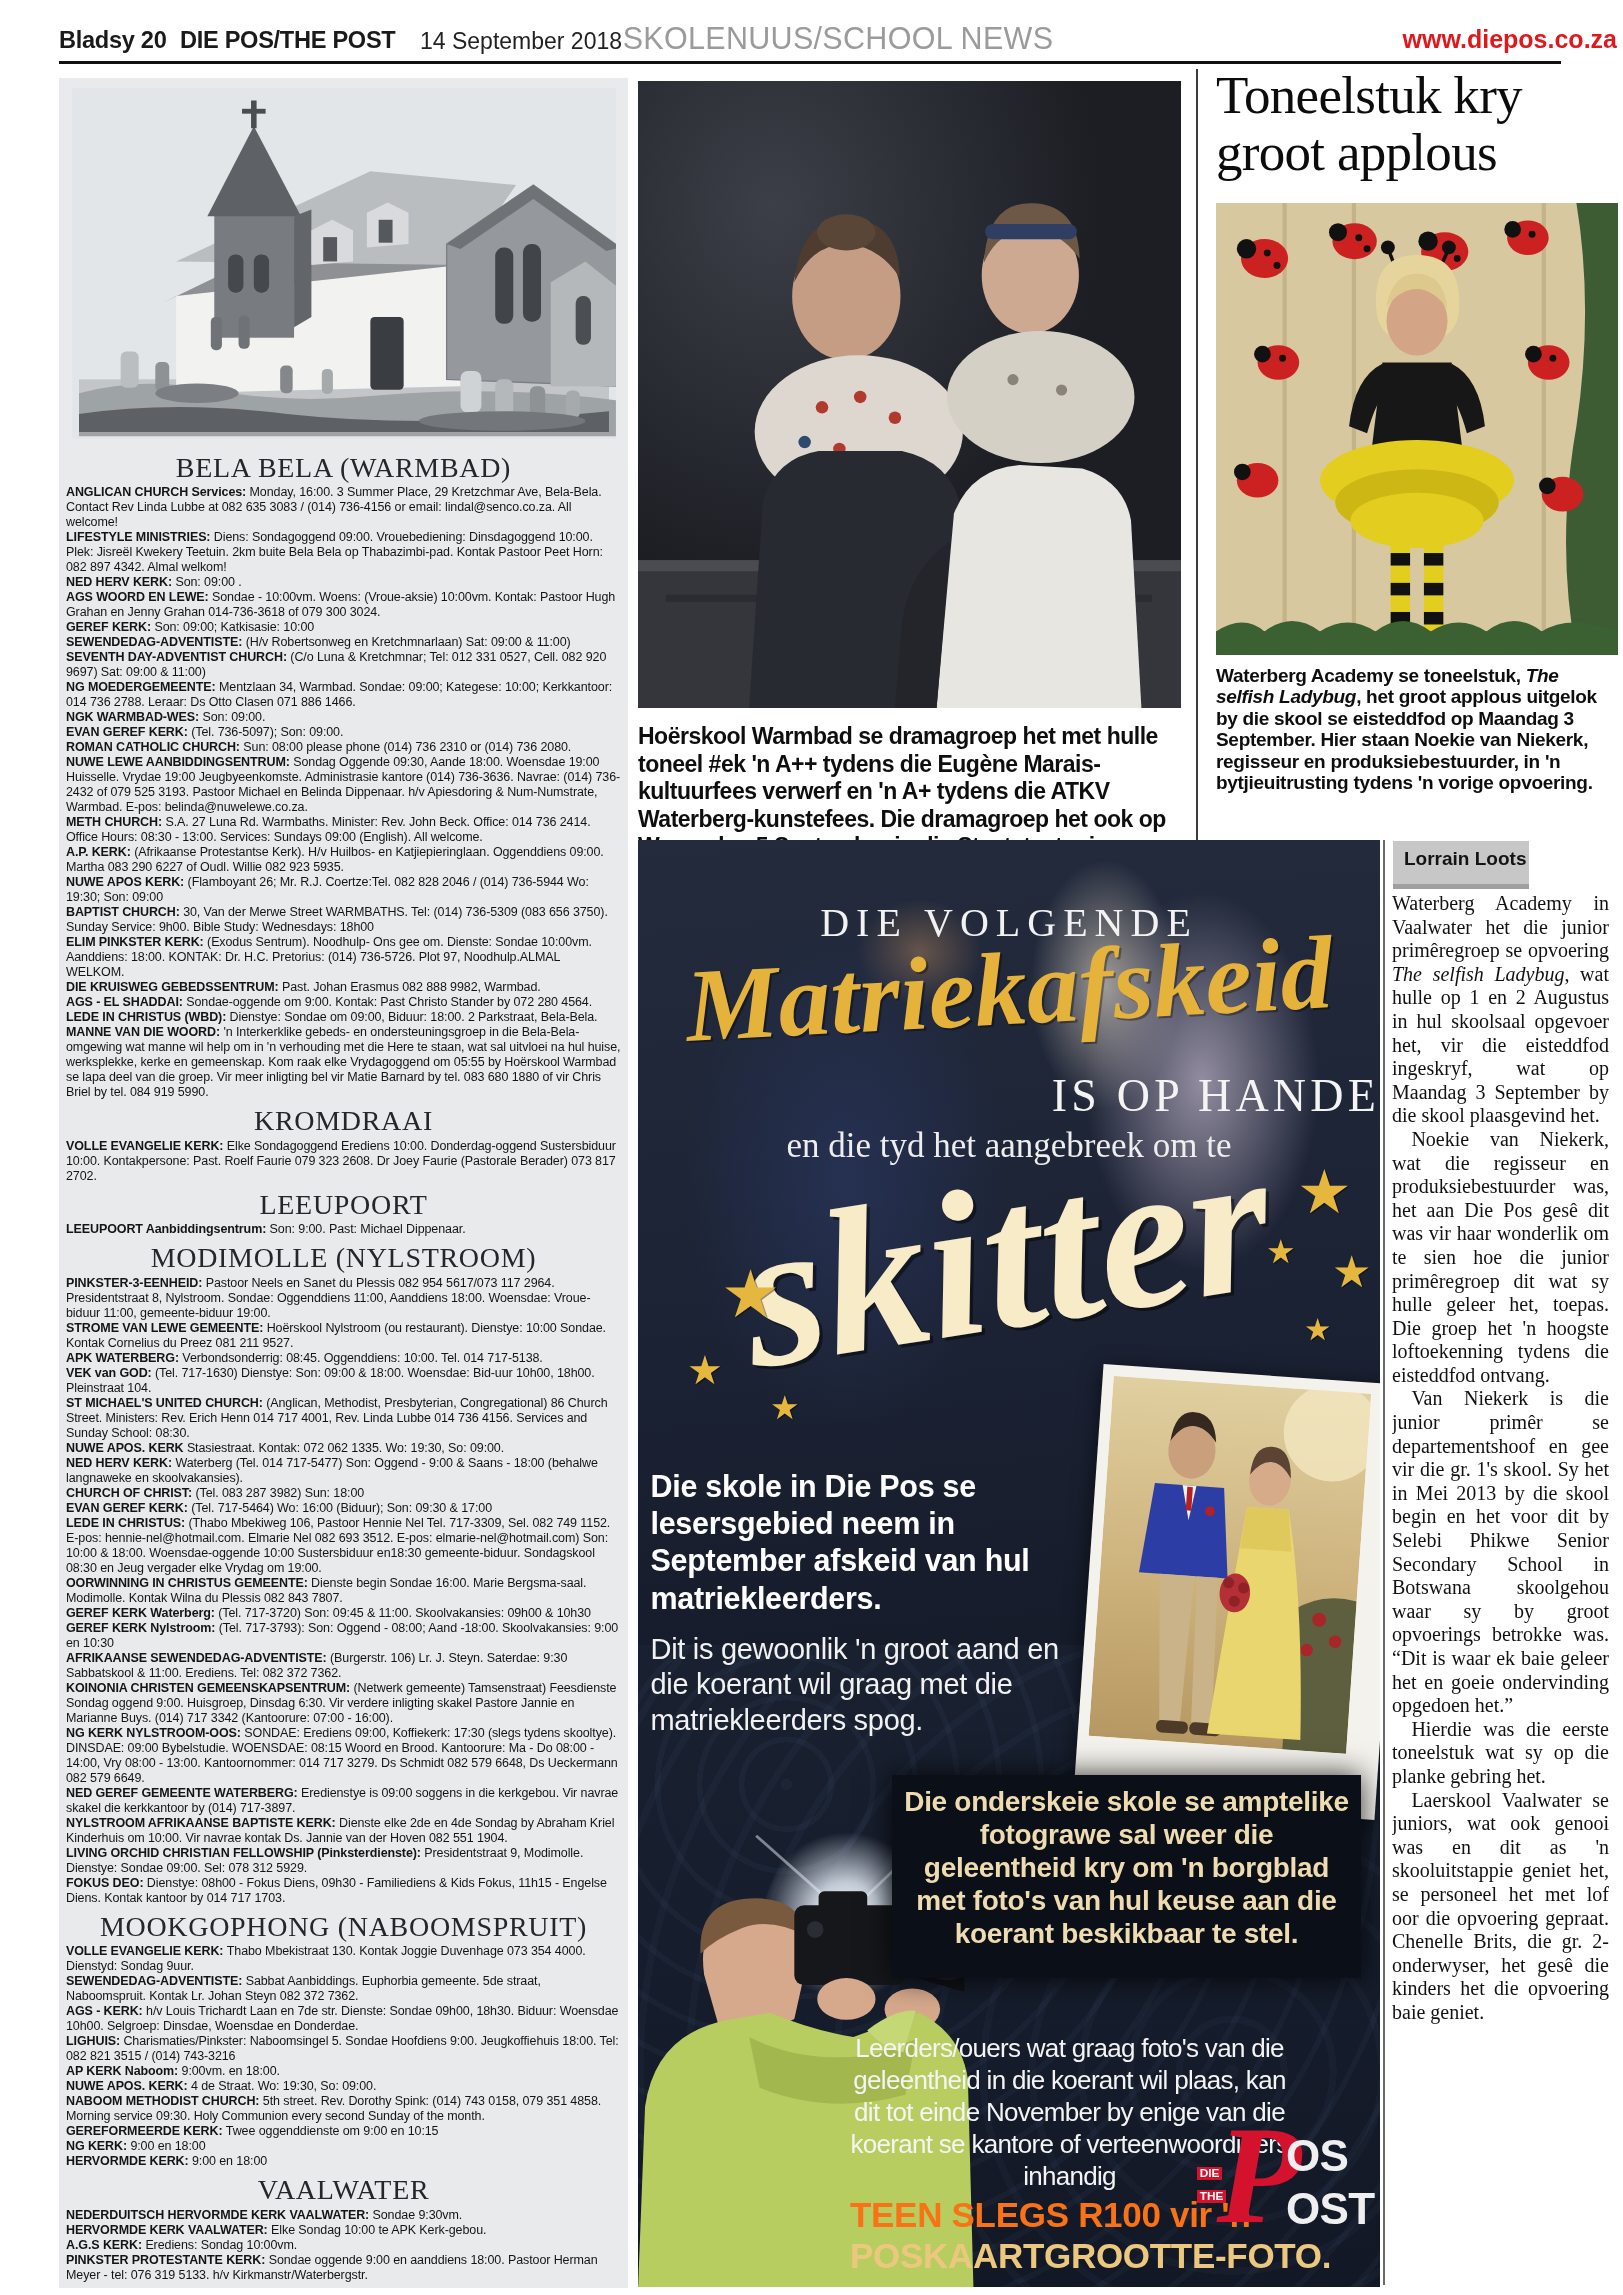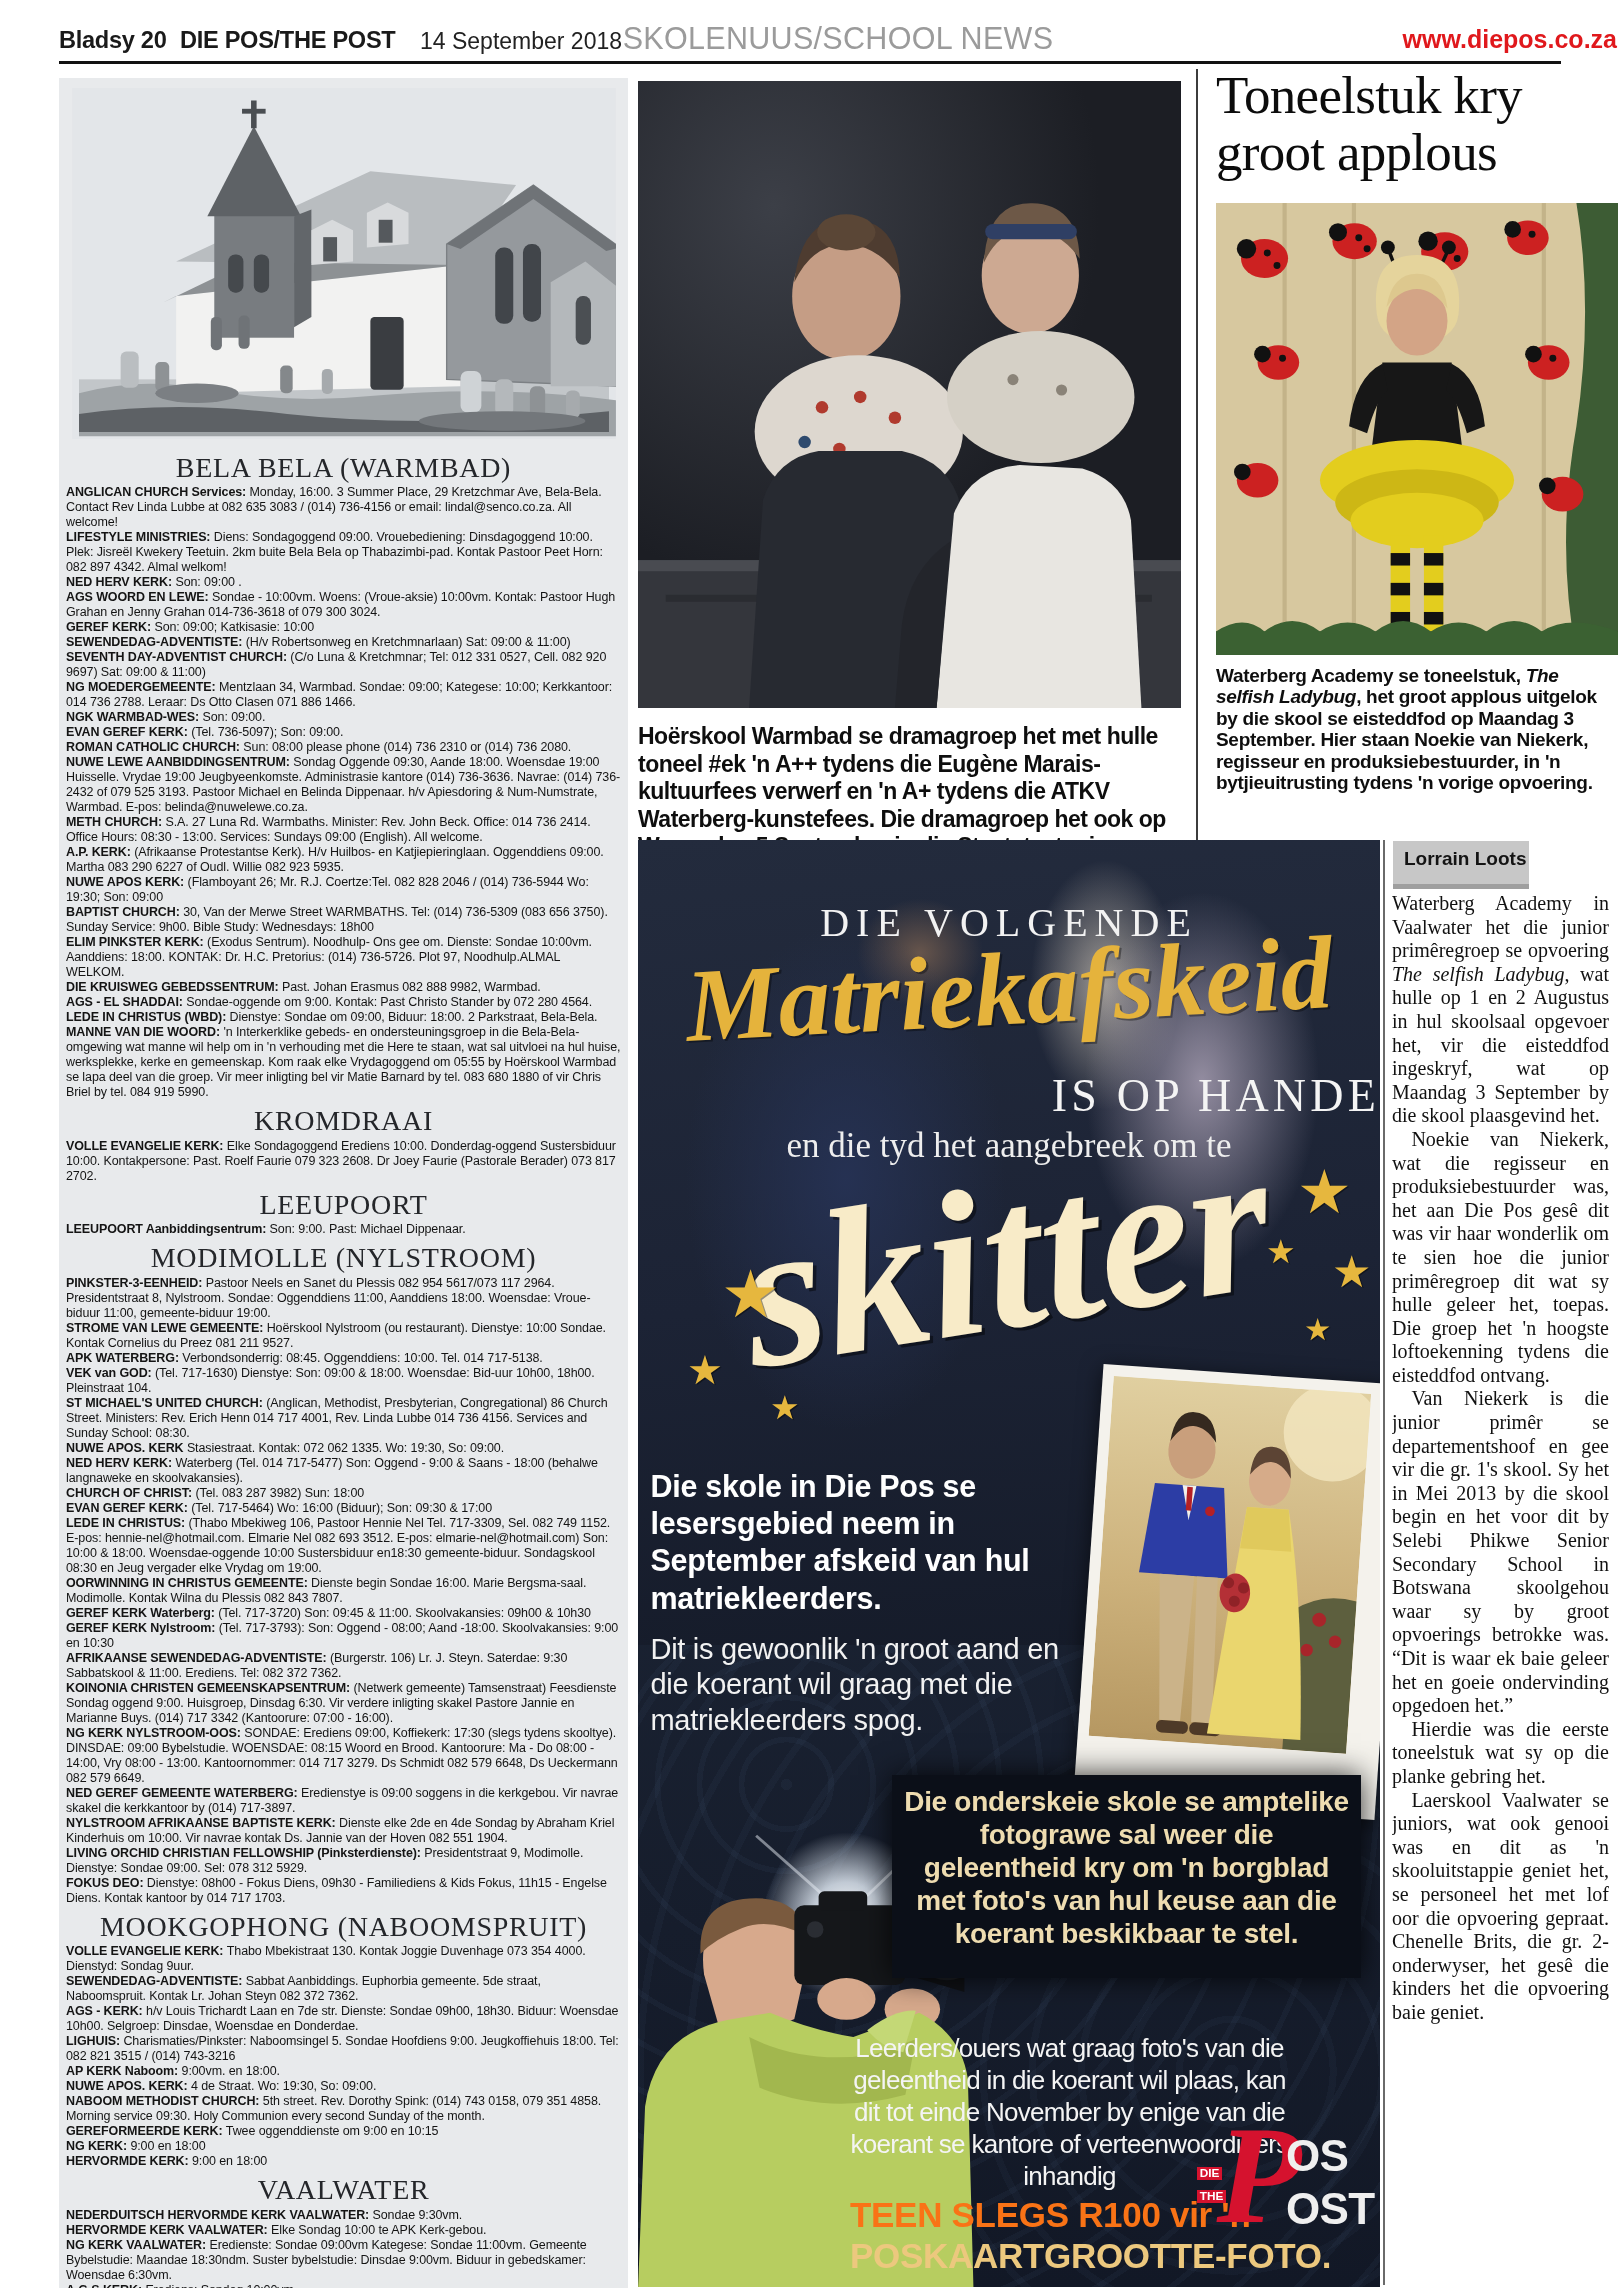--- a/index.html
+++ b/index.html
@@ -226,21 +226,20 @@
         <p class="dir-entry"><b>LIGHUIS: </b>Charismaties/Pinkster: Naboomsingel 5. Sondae Hoofdiens 9:00. Jeugkoffiehuis 18:00. Tel: 082 821 3515 / (014) 743-3216</p>
         <p class="dir-entry"><b>AP KERK Naboom: </b>9:00vm. en 18:00.</p>
         <p class="dir-entry"><b>NUWE APOS. KERK: </b>4 de Straat. Wo: 19:30, So: 09:00.</p>
         <p class="dir-entry"><b>NABOOM METHODIST CHURCH: </b>5th street. Rev. Dorothy Spink: (014) 743 0158, 079 351 4858. Morning service 09:30. Holy Communion every second Sunday of the month.</p>
         <p class="dir-entry"><b>GEREFORMEERDE KERK: </b>Twee oggenddienste om 9:00 en 10:15</p>
         <p class="dir-entry"><b>NG KERK: </b>9:00 en 18:00</p>
         <p class="dir-entry"><b>HERVORMDE KERK: </b>9:00 en 18:00</p>
         <div class="dir-heading">VAALWATER</div>
         <p class="dir-entry"><b>NEDERDUITSCH HERVORMDE KERK VAALWATER: </b>Sondae 9:30vm.</p>
         <p class="dir-entry"><b>HERVORMDE KERK VAALWATER: </b>Elke Sondag 10:00 te APK Kerk-gebou.</p>
-        <p class="dir-entry"><b>NG KERK VAALWATER: </b>Eredienste: Sondae 09:00vm Kategese: Sondae 11:00vm. Gemeente Bybelstudie: Maandae 18:30ndm. Suster bybelstudie: Dinsdae 9:00vm. Biduur in gebedskamer: Woensdae 6:30vm.</p>
         <p class="dir-entry"><b>A.G.S KERK: </b>Erediens: Sondag 10:00vm.</p>
         <p class="dir-entry"><b>PINKSTER PROTESTANTE KERK: </b>Sondae oggende 9:00 en aanddiens 18:00. Pastoor Herman Meyer - tel: 076 319 5133. h/v Kirkmanstr/Waterbergstr.</p>
       </div>
   </div>
 
   <div id="drama-photo">
     <svg width="543" height="627" viewBox="0 0 782 903" xmlns="http://www.w3.org/2000/svg">
       <rect width="782" height="903" fill="#1c1e24"></rect>
       <radialGradient id="glow1" cx="0.25" cy="0.2" r="0.6">
         <stop offset="0" stop-color="#3c3f47"></stop>

